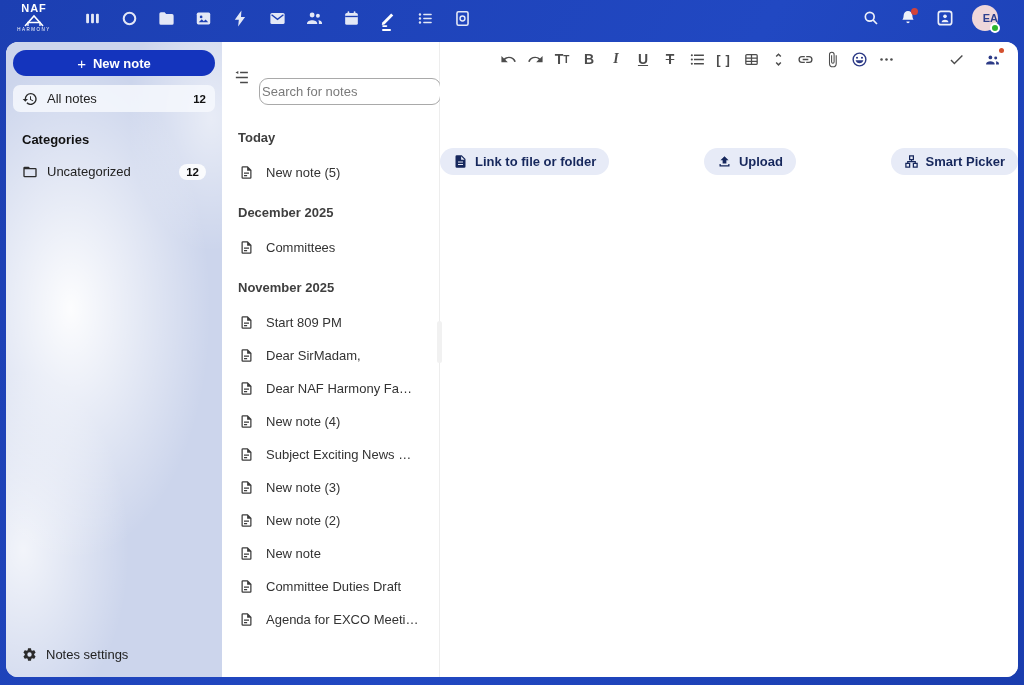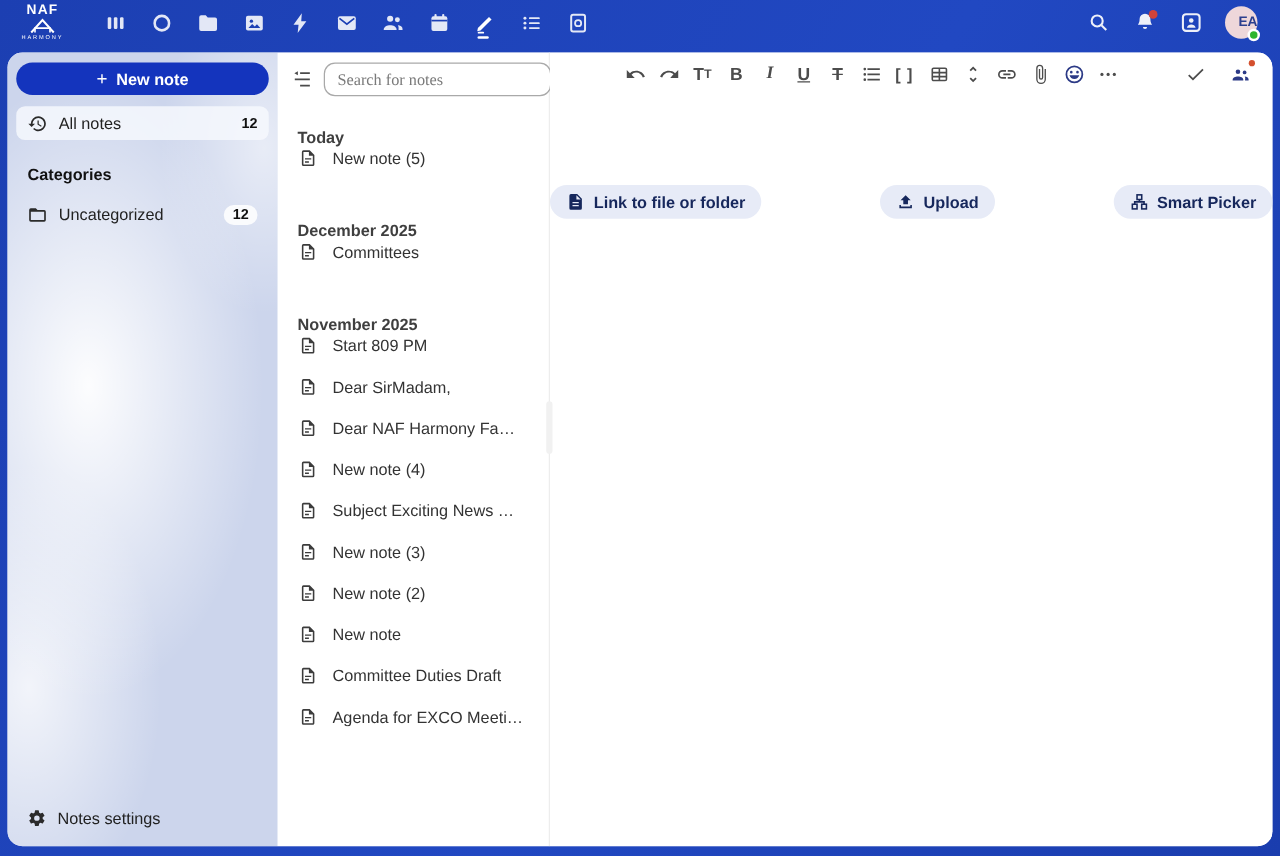--- a/index.html
+++ b/index.html
@@ -2,21 +2,21 @@
 <html><head>
 <meta charset="utf-8">
 <style>
   * { box-sizing: border-box; margin: 0; padding: 0; }
   html,body { width:1024px; height:685px; overflow:hidden;
     font-family:"Liberation Sans",sans-serif; }
   body { position:relative;
     background:linear-gradient(120deg,#1c3fb2 0%,#2148c2 55%,#1a3dae 100%); }
 
   
-  .topbar { position:absolute; top:0; left:0; right:8px; height:36px;
+  .topbar { position:absolute; top:0; left:0; right:16px; height:36px;
     display:flex; align-items:center; padding:0 10px; color:#fff; }
   .logo { width:48px; display:flex; flex-direction:column; align-items:center;
     line-height:1; cursor:pointer; }
   .logo .l1 { font-weight:700; font-size:11px; letter-spacing:1px; }
   .logo .l2 { font-size:4.5px; letter-spacing:1.5px; margin-top:1px; }
   .logo svg { display:block; }
   .appicons { display:flex; gap:17px; margin-left:24px; align-items:center; }
   .appicon { width:20px; height:22px; display:flex; align-items:center;
     justify-content:center; opacity:.88; position:relative; cursor:pointer; }
   .appicon svg { width:19px; height:19px; }
@@ -67,25 +67,25 @@
 
   
   .listcol { width:218px; flex:0 0 218px; background:#fff;
     border-right:1px solid #ededed; display:flex; flex-direction:column;
     padding-top:8px; }
   .list-header { display:flex; align-items:center; gap:7px; padding:0 8px; }
   .toggle-btn { width:22px; height:22px; display:flex; align-items:center;
     justify-content:center; cursor:pointer; flex:0 0 22px; }
   .toggle-btn svg { width:17px; height:17px; }
   .search-input { flex:1; height:27px; border:1px solid #a9a9a9; border-radius:9px;
-    padding:0 10px; font-size:13px; color:#333; font-family:Liberation Serif, serif; outline:none; }
+    padding:0 2px; font-size:13px; color:#333; font-family:Liberation Sans, sans-serif; outline:none;margin-top:28px; }
   .search-input::placeholder { color:#7a7a7a; }
   .list-body { flex:1; overflow:hidden; padding:0 7px; }
   .sec-heading { margin:25px 9px 2px; font-weight:700; font-size:13px; color:#3f3f3f; }
-  .note-item { height:33px; display:flex; align-items:flex-start; gap:12px;
+  .note-item { height:33px; display:flex; align-items:flex-end; gap:12px;
     padding:0 10px; border-radius:8px; cursor:pointer; }
   .ni-icon { width:15px; height:15px; flex:0 0 15px; color:#3c3c3c; }
   .ni-icon svg { width:15px; height:15px; display:block; }
   .ni-label { font-size:13px; color:#333; white-space:nowrap; overflow:hidden;
     text-overflow:ellipsis; }
 
   
   .editor { flex:1; background:#fff; display:flex; flex-direction:column;
     position:relative; }
   .resize-handle { position:absolute; left:-3px; top:44%; width:5px; height:42px;

